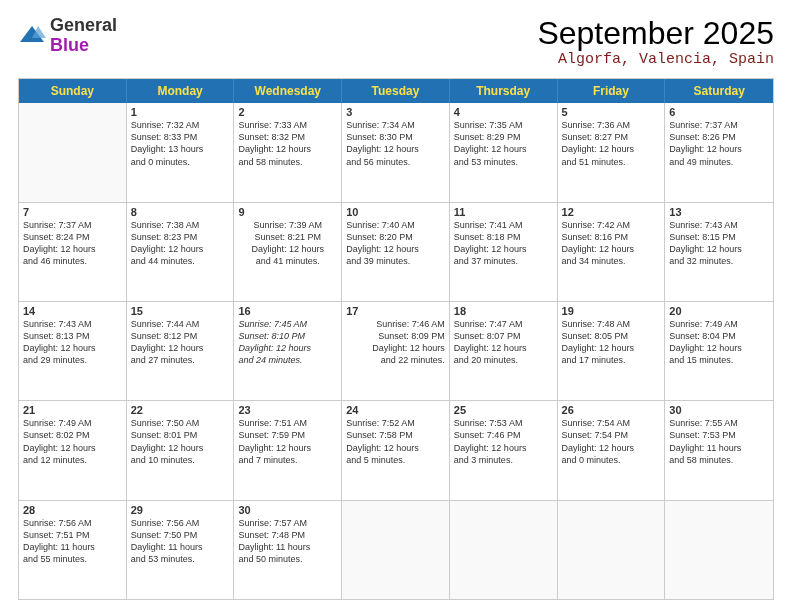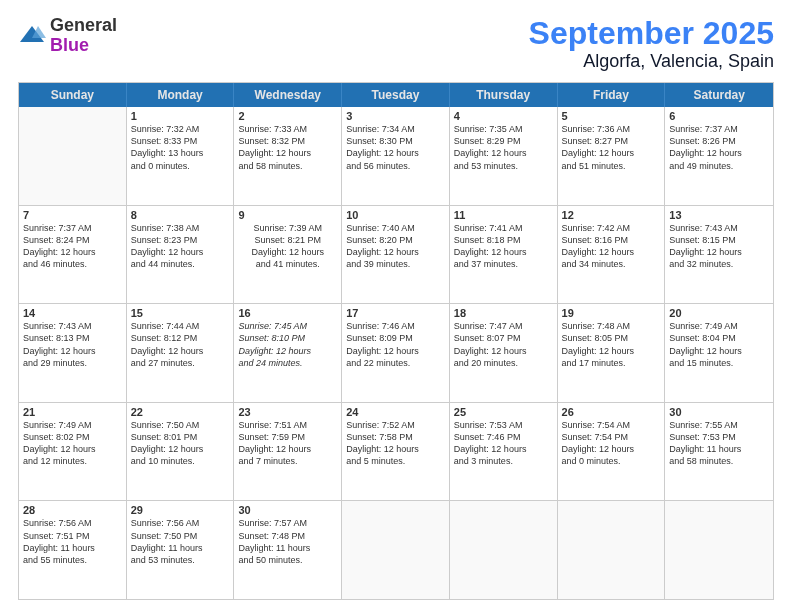--- a/index.html
+++ b/index.html
@@ -45,42 +45,43 @@
     }
     .logo-icon {
       width: 28px;
       height: 28px;
     }
     .title-section {
       text-align: right;
     }
     .title-section h1 {
       font-size: 32px;
-      font-weight: bold;
-      color: #3b82f6;
+      font-weight: normal;
+      color: #000000;
       line-height: 1.1;
     }
     .title-section h2 {
-      font-size: 18px;
+      font-size: 15px;
       font-weight: normal;
-      color: #0f172a;
+      color: #7f1d1d;
+      font-family: Liberation Mono, monospace;
     }
     .calendar {
       flex: 1;
       display: flex;
       flex-direction: column;
       border: 1px solid #ccc;
     }
     .cal-header-row {
       display: grid;
       grid-template-columns: repeat(7, 1fr);
       background: #2271b3;
     }
     .cal-header-cell {
-      color: #e5e5e5;
+      color: #fde047;
       font-size: 12px;
       font-weight: bold;
       text-align: center;
       padding: 5px 2px;
       border-right: 1px solid #3a85c5;
     }
     .cal-header-cell:last-child { border-right: none; }
     .cal-body {
       flex: 1;
       display: flex;
@@ -262,21 +263,21 @@
           </div>
           <div class="cal-cell">
             <span class="day-number">16</span>
             <div class="day-info" style="white-space: pre-line; font-style: italic;">Sunrise: 7:45 AM
 Sunset: 8:10 PM
 Daylight: 12 hours
 and 24 minutes.</div>
           </div>
           <div class="cal-cell">
             <span class="day-number">17</span>
-            <div class="day-info" style="white-space: pre-line;">Sunrise: 7:46 AM
+            <div class="day-info" style="white-space: pre-line; text-align: right;">Sunrise: 7:46 AM
 Sunset: 8:09 PM
 Daylight: 12 hours
 and 22 minutes.</div>
           </div>
           <div class="cal-cell">
             <span class="day-number">18</span>
             <div class="day-info" style="white-space: pre-line;">Sunrise: 7:47 AM
 Sunset: 8:07 PM
 Daylight: 12 hours
 and 20 minutes.</div>

